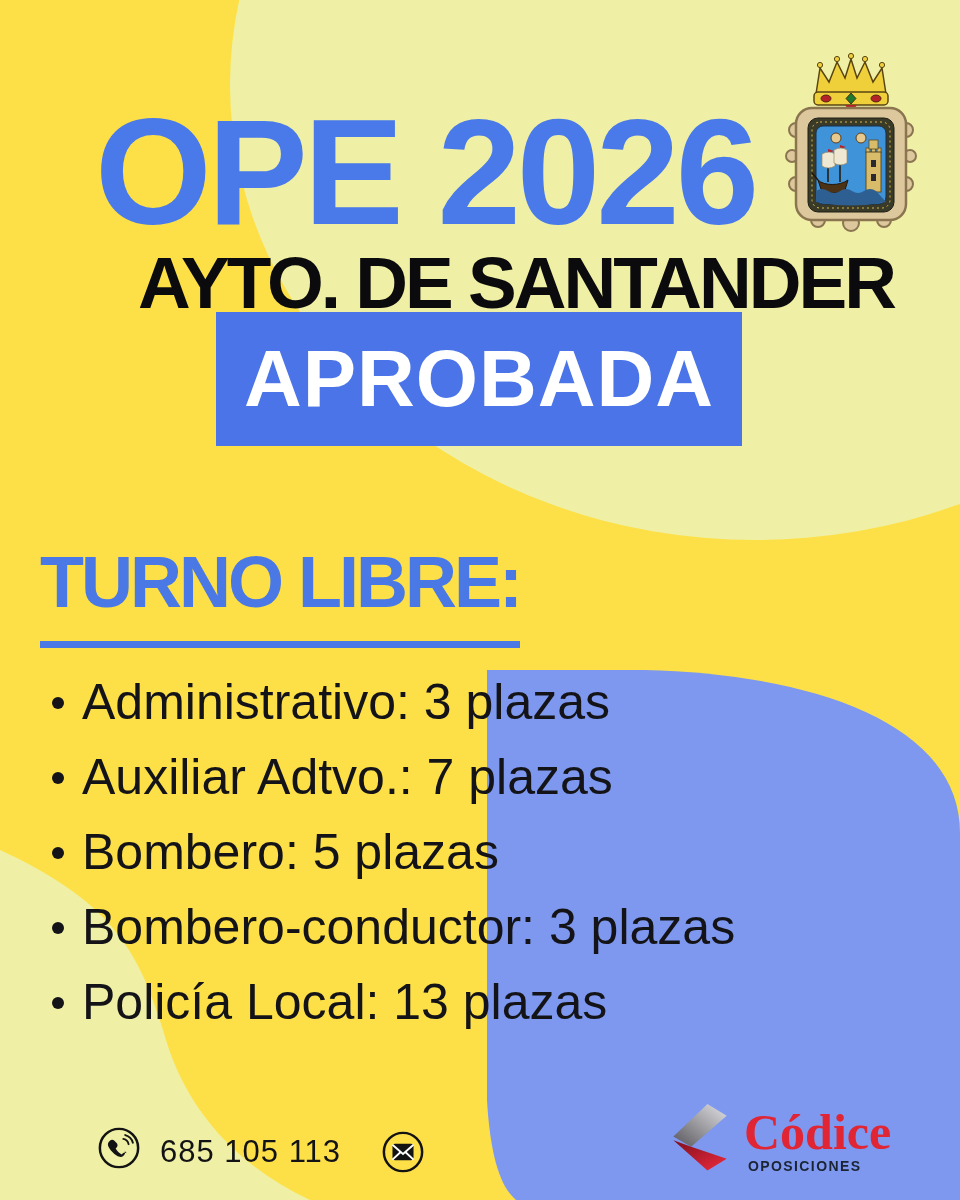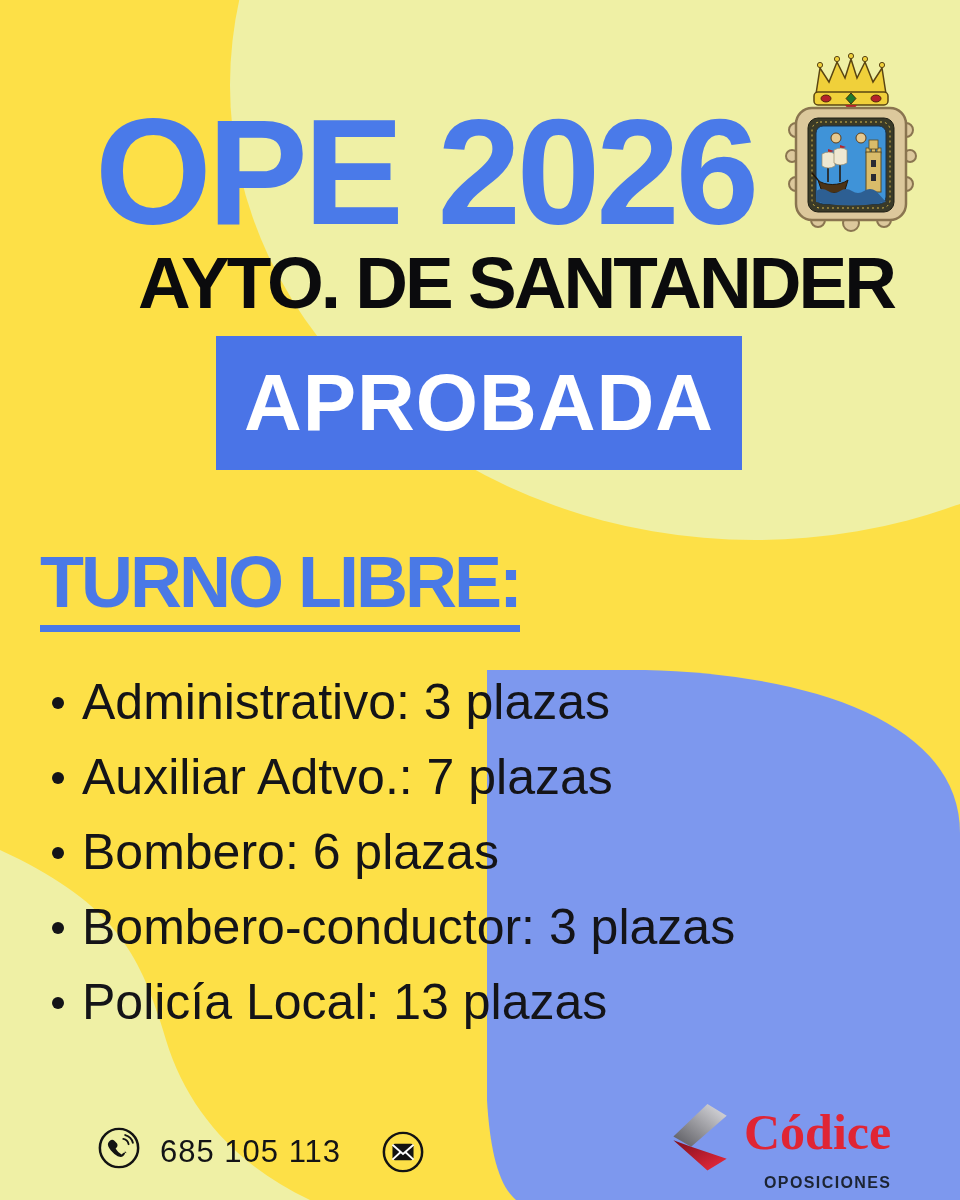--- a/index.html
+++ b/index.html
@@ -14,53 +14,53 @@
     position:absolute;left:95px;top:97px;width:700px;margin:0;z-index:3;
     font-size:150px;line-height:150px;font-weight:800;letter-spacing:-4px;
     color:#4a7ae9;white-space:nowrap;
   }
   .subtitle{
     position:absolute;left:0;top:246px;width:960px;margin:0;z-index:3;
     font-size:73px;line-height:74px;font-weight:800;letter-spacing:-3px;
     color:#0b0b0d;text-align:center;white-space:nowrap;padding-left:36px;
   }
   .badge{
-    position:absolute;left:216px;top:336px;width:526px;height:134px;z-index:3;
+    position:absolute;left:216px;top:312px;width:526px;height:134px;z-index:3;
     background:#4a74e7;display:flex;align-items:center;justify-content:center;text-align:center;
   }
   .badge span{
     font-size:80px;font-weight:800;letter-spacing:1px;color:#ffffff;white-space:nowrap;
   }
   .section-heading{position:absolute;left:40px;top:545px;z-index:3;margin:0;}
   .section-heading span{
     display:inline-block;font-size:72px;line-height:74px;font-weight:800;
     letter-spacing:-3px;color:#4a79e6;white-space:nowrap;
-    padding-bottom:6px;border-bottom:7px solid #4a79e6;
+    padding-bottom:22px;border-bottom:7px solid #4a79e6;
   }
   .positions{
     position:absolute;left:52px;top:665px;margin:0;padding:0;list-style:none;z-index:3;
   }
   .positions li{
     height:75px;line-height:75px;font-size:50px;font-weight:400;color:#141418;
     white-space:nowrap;display:flex;align-items:center;
   }
   .dot{
     width:12px;height:12px;border-radius:50%;background:#141418;
     margin-right:18px;flex:0 0 auto;
   }
   .logo{position:absolute;left:660px;top:1092px;width:290px;height:100px;z-index:3;text-decoration:underline;}
   .logo-icon{position:absolute;left:6px;top:2px;width:74px;height:82px;}
   .logo-name{
     position:absolute;left:84px;top:14px;margin:0;
     font-family:"Liberation Serif",serif;font-weight:700;font-size:50px;line-height:52px;
     color:#e02534;white-space:nowrap;
   }
   .logo-tagline{
-    position:absolute;left:88px;top:66px;margin:16px;
-    font-size:16px;font-weight:700;letter-spacing:1.4px;color:#1c2433;white-space:nowrap;
+    position:absolute;left:88px;top:66px;margin:0;
+    font-size:14px;font-weight:700;letter-spacing:1.4px;color:#1c2433;white-space:nowrap;
   }
   .contact-icon{position:absolute;width:44px;height:44px;z-index:3;}
   .phone-icon{left:97px;top:1126px;}
   .email-icon{left:381px;top:1130px;}
   .contact-text{
     position:absolute;z-index:3;margin:0;font-weight:400;color:#131316;white-space:nowrap;
   }
   .phone-text{left:160px;top:1134px;font-size:31px;line-height:36px;letter-spacing:1px;}
   .email-text{left:437px;top:1136px;font-size:30px;line-height:36px;}
 </style>
@@ -144,21 +144,21 @@
     <li>
       <span class="dot"></span>
       <span>Administrativo: 3 plazas</span>
     </li>
     <li>
       <span class="dot"></span>
       <span>Auxiliar Adtvo.: 7 plazas</span>
     </li>
     <li>
       <span class="dot"></span>
-      <span>Bombero: 6 plazas</span>
+      <span>Bombero: 5 plazas</span>
     </li>
     <li>
       <span class="dot"></span>
       <span>Bombero-conductor: 3 plazas</span>
     </li>
     <li>
       <span class="dot"></span>
       <span>Policía Local: 13 plazas</span>
     </li>
   </ul>

